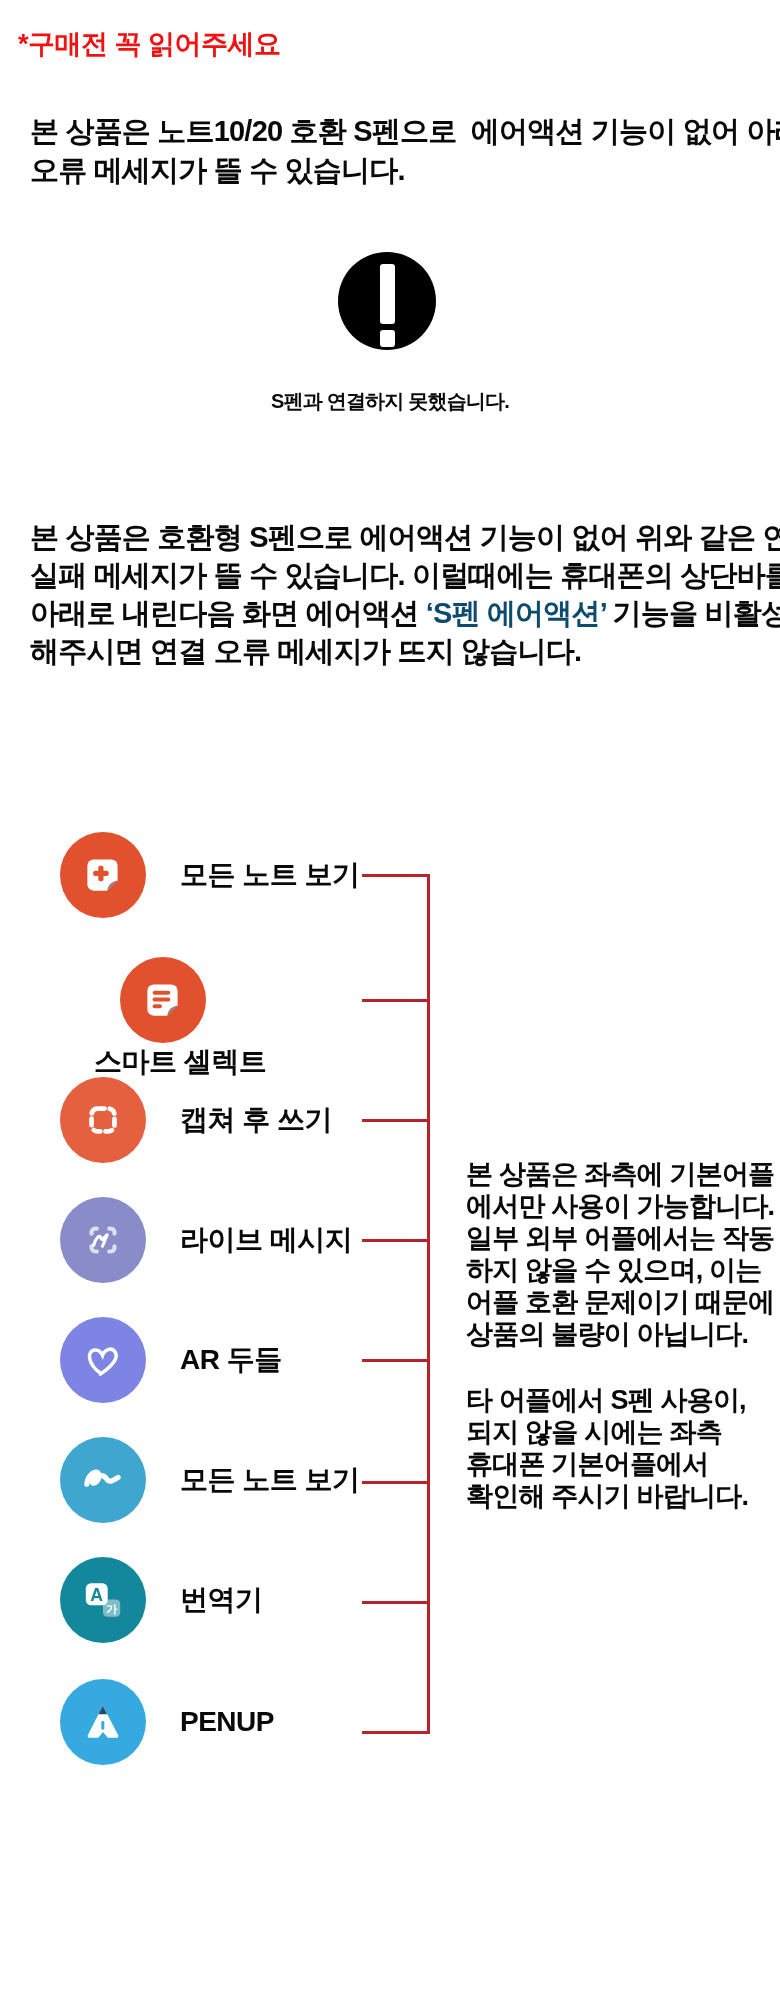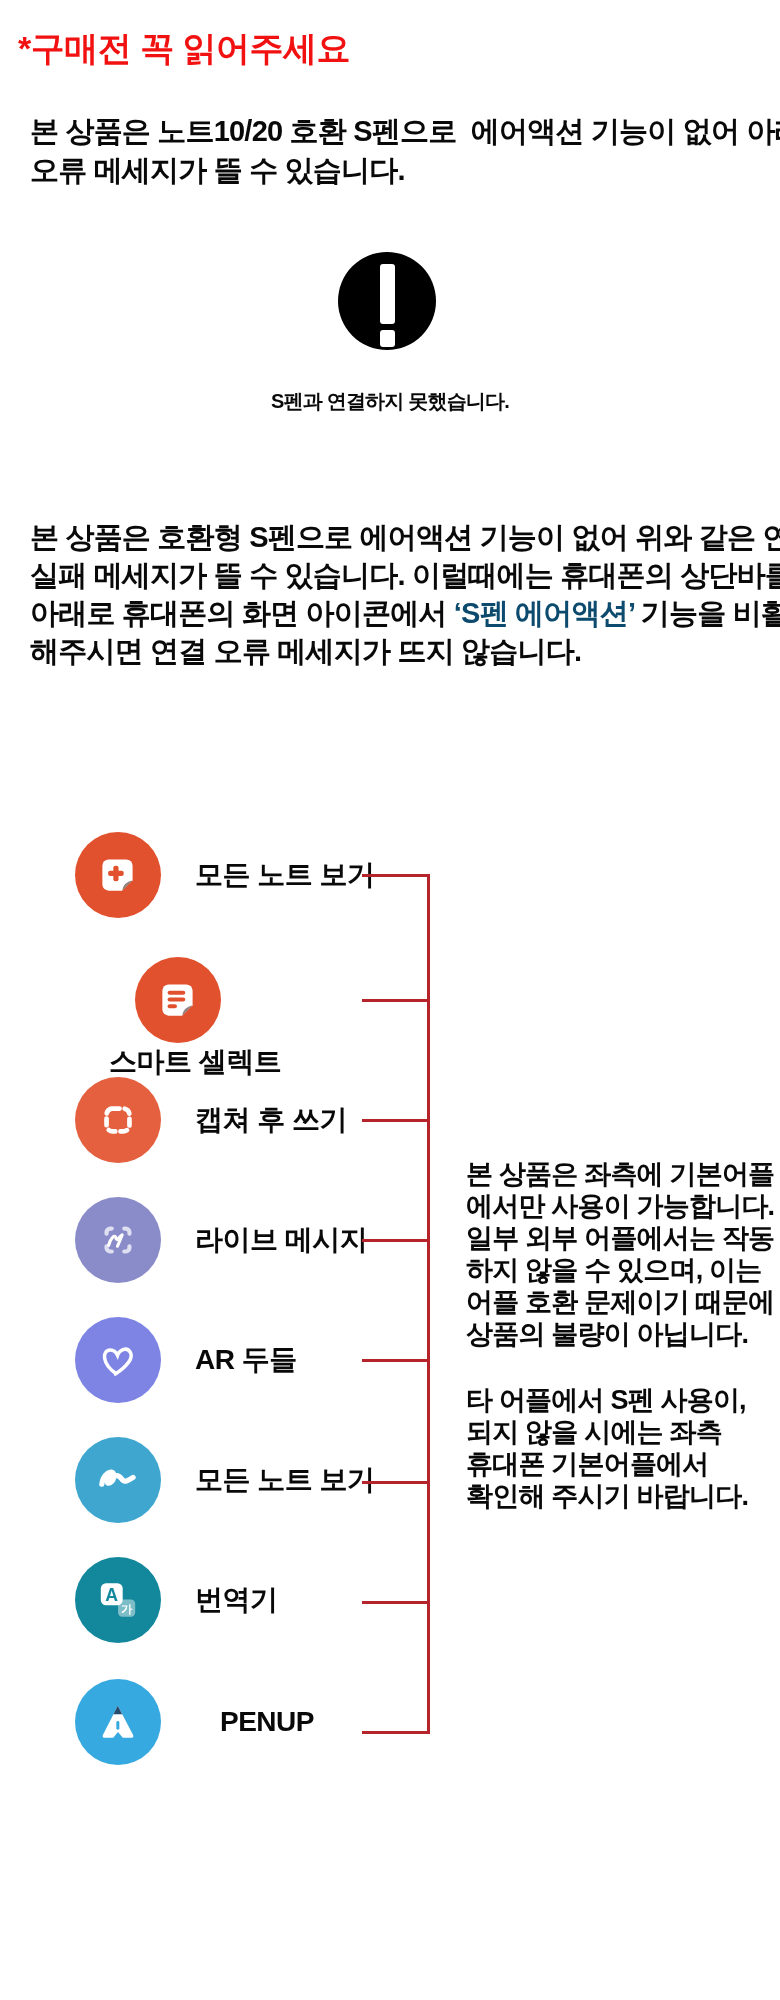--- a/index.html
+++ b/index.html
@@ -6,21 +6,21 @@
   .canvas{
     position:relative;
     width:780px;height:2000px;
     background:#ffffff;
     overflow:hidden;
     font-family:"Liberation Sans", sans-serif;
     color:#090909;
   }
   .warning-title{
     position:absolute;left:18px;top:26px;
-    font-size:34px;font-weight:800;letter-spacing:-0.5px;
+    font-size:27px;font-weight:800;letter-spacing:-0.5px;
   }
   .intro-text{
     position:absolute;left:30px;top:112px;
     font-size:29px;font-weight:700;line-height:39px;letter-spacing:-0.8px;
     white-space:pre;
   }
   .error-icon{
     position:absolute;left:338px;top:252px;
     width:98px;height:98px;border-radius:50%;background:#000;
   }
@@ -35,21 +35,21 @@
   .error-message{
     position:absolute;left:0;top:388px;width:780px;
     text-align:center;font-size:20px;font-weight:700;letter-spacing:-0.8px;
   }
   .explain-text{
     position:absolute;left:30px;top:518px;
     font-size:29px;font-weight:700;line-height:38px;letter-spacing:-0.8px;
   }
   .explain-text div{white-space:pre;}
   .app-row{
-    position:absolute;left:75px;height:86px;
+    position:absolute;left:60px;height:86px;
     display:flex;align-items:center;
   }
   .app-icon-circle{
     width:86px;height:86px;border-radius:50%;
     display:flex;align-items:center;justify-content:center;
     flex:0 0 auto;
   }
   .app-label{
     margin-left:34px;
     font-size:28px;font-weight:700;letter-spacing:-0.5px;
@@ -81,21 +81,21 @@
   <div class="error-icon">
     <div class="bar"></div>
     <div class="dot"></div>
   </div>
 
   <div class="error-message">S펜과 연결하지 못했습니다.</div>
 
   <div class="explain-text">
     <div>본 상품은 호환형 S펜으로 에어액션 기능이 없어 위와 같은 연결</div>
     <div>실패 메세지가 뜰 수 있습니다. 이럴때에는 휴대폰의 상단바를</div>
-    <div><span>아래로 휴대폰의 화면 아이콘에서 </span><span style="color: #0c4a6e;">‘S펜 에어액션’</span><span> 기능을 비활성화</span></div>
+    <div><span>아래로 내린다음 화면 에어액션 </span><span style="color: #0c4a6e;">‘S펜 에어액션’</span><span> 기능을 비활성화</span></div>
     <div>해주시면 연결 오류 메세지가 뜨지 않습니다.</div>
   </div>
 
   <div class="app-row" style="top:832px;">
     <div class="app-icon-circle" style="background-color: rgb(226, 81, 46); color: rgb(226, 81, 46);">
       <svg viewBox="0 0 48 48" width="50" height="50">
         <path d="M15 9 h17 a6 6 0 0 1 6 6 v14 l-10 10 h-13 a6 6 0 0 1 -6 -6 v-18 a6 6 0 0 1 6 -6 z" fill="#fff"></path>
         <path d="M38 29 l-10 10 q1 -8 10 -10 z" fill="rgba(40,5,0,0.5)"></path>
         <rect x="19.5" y="15" width="5" height="15" rx="2" fill="currentColor"></rect>
         <rect x="14.5" y="20" width="15" height="5" rx="2" fill="currentColor"></rect>
@@ -164,21 +164,21 @@
       <svg viewBox="0 0 48 48" width="50" height="50">
         <rect x="7.5" y="8" width="21" height="21" rx="5" fill="#fff"></rect>
         <text x="18" y="25" font-size="17" font-weight="bold" fill="currentColor" text-anchor="middle" font-family="Liberation Sans, sans-serif">A</text>
         <rect x="24" y="23.5" width="16.5" height="16.5" rx="4" fill="rgba(255,255,255,0.45)"></rect>
         <text x="32.4" y="36.5" font-size="11" font-weight="bold" fill="#fff" text-anchor="middle" font-family="Liberation Sans, sans-serif">가</text>
       </svg>
     </div>
     <span class="app-label">번역기</span>
   </div>
 
-  <div class="app-row" style="top:1679px;gap:25px;">
+  <div class="app-row" style="top:1679px;">
     <div class="app-icon-circle" style="background-color: rgb(55, 169, 225); color: rgb(55, 169, 225);">
       <svg viewBox="0 0 48 48" width="50" height="50">
         <path d="M23.8 8.5 L38.5 36.5 a1.8 1.8 0 0 1 -1.6 2.7 h-8.3 l-4.6 -5.6 -4.6 5.6 h-8.3 a1.8 1.8 0 0 1 -1.6 -2.7 Z" fill="#fff"></path>
         <path d="M23.8 8.5 L28 16.5 h-8.4 Z" fill="#274b6d"></path>
         <rect x="22.4" y="23" width="2.9" height="8.5" rx="1.4" fill="currentColor"></rect>
       </svg>
     </div>
     <span class="app-label">PENUP</span>
   </div>
 

